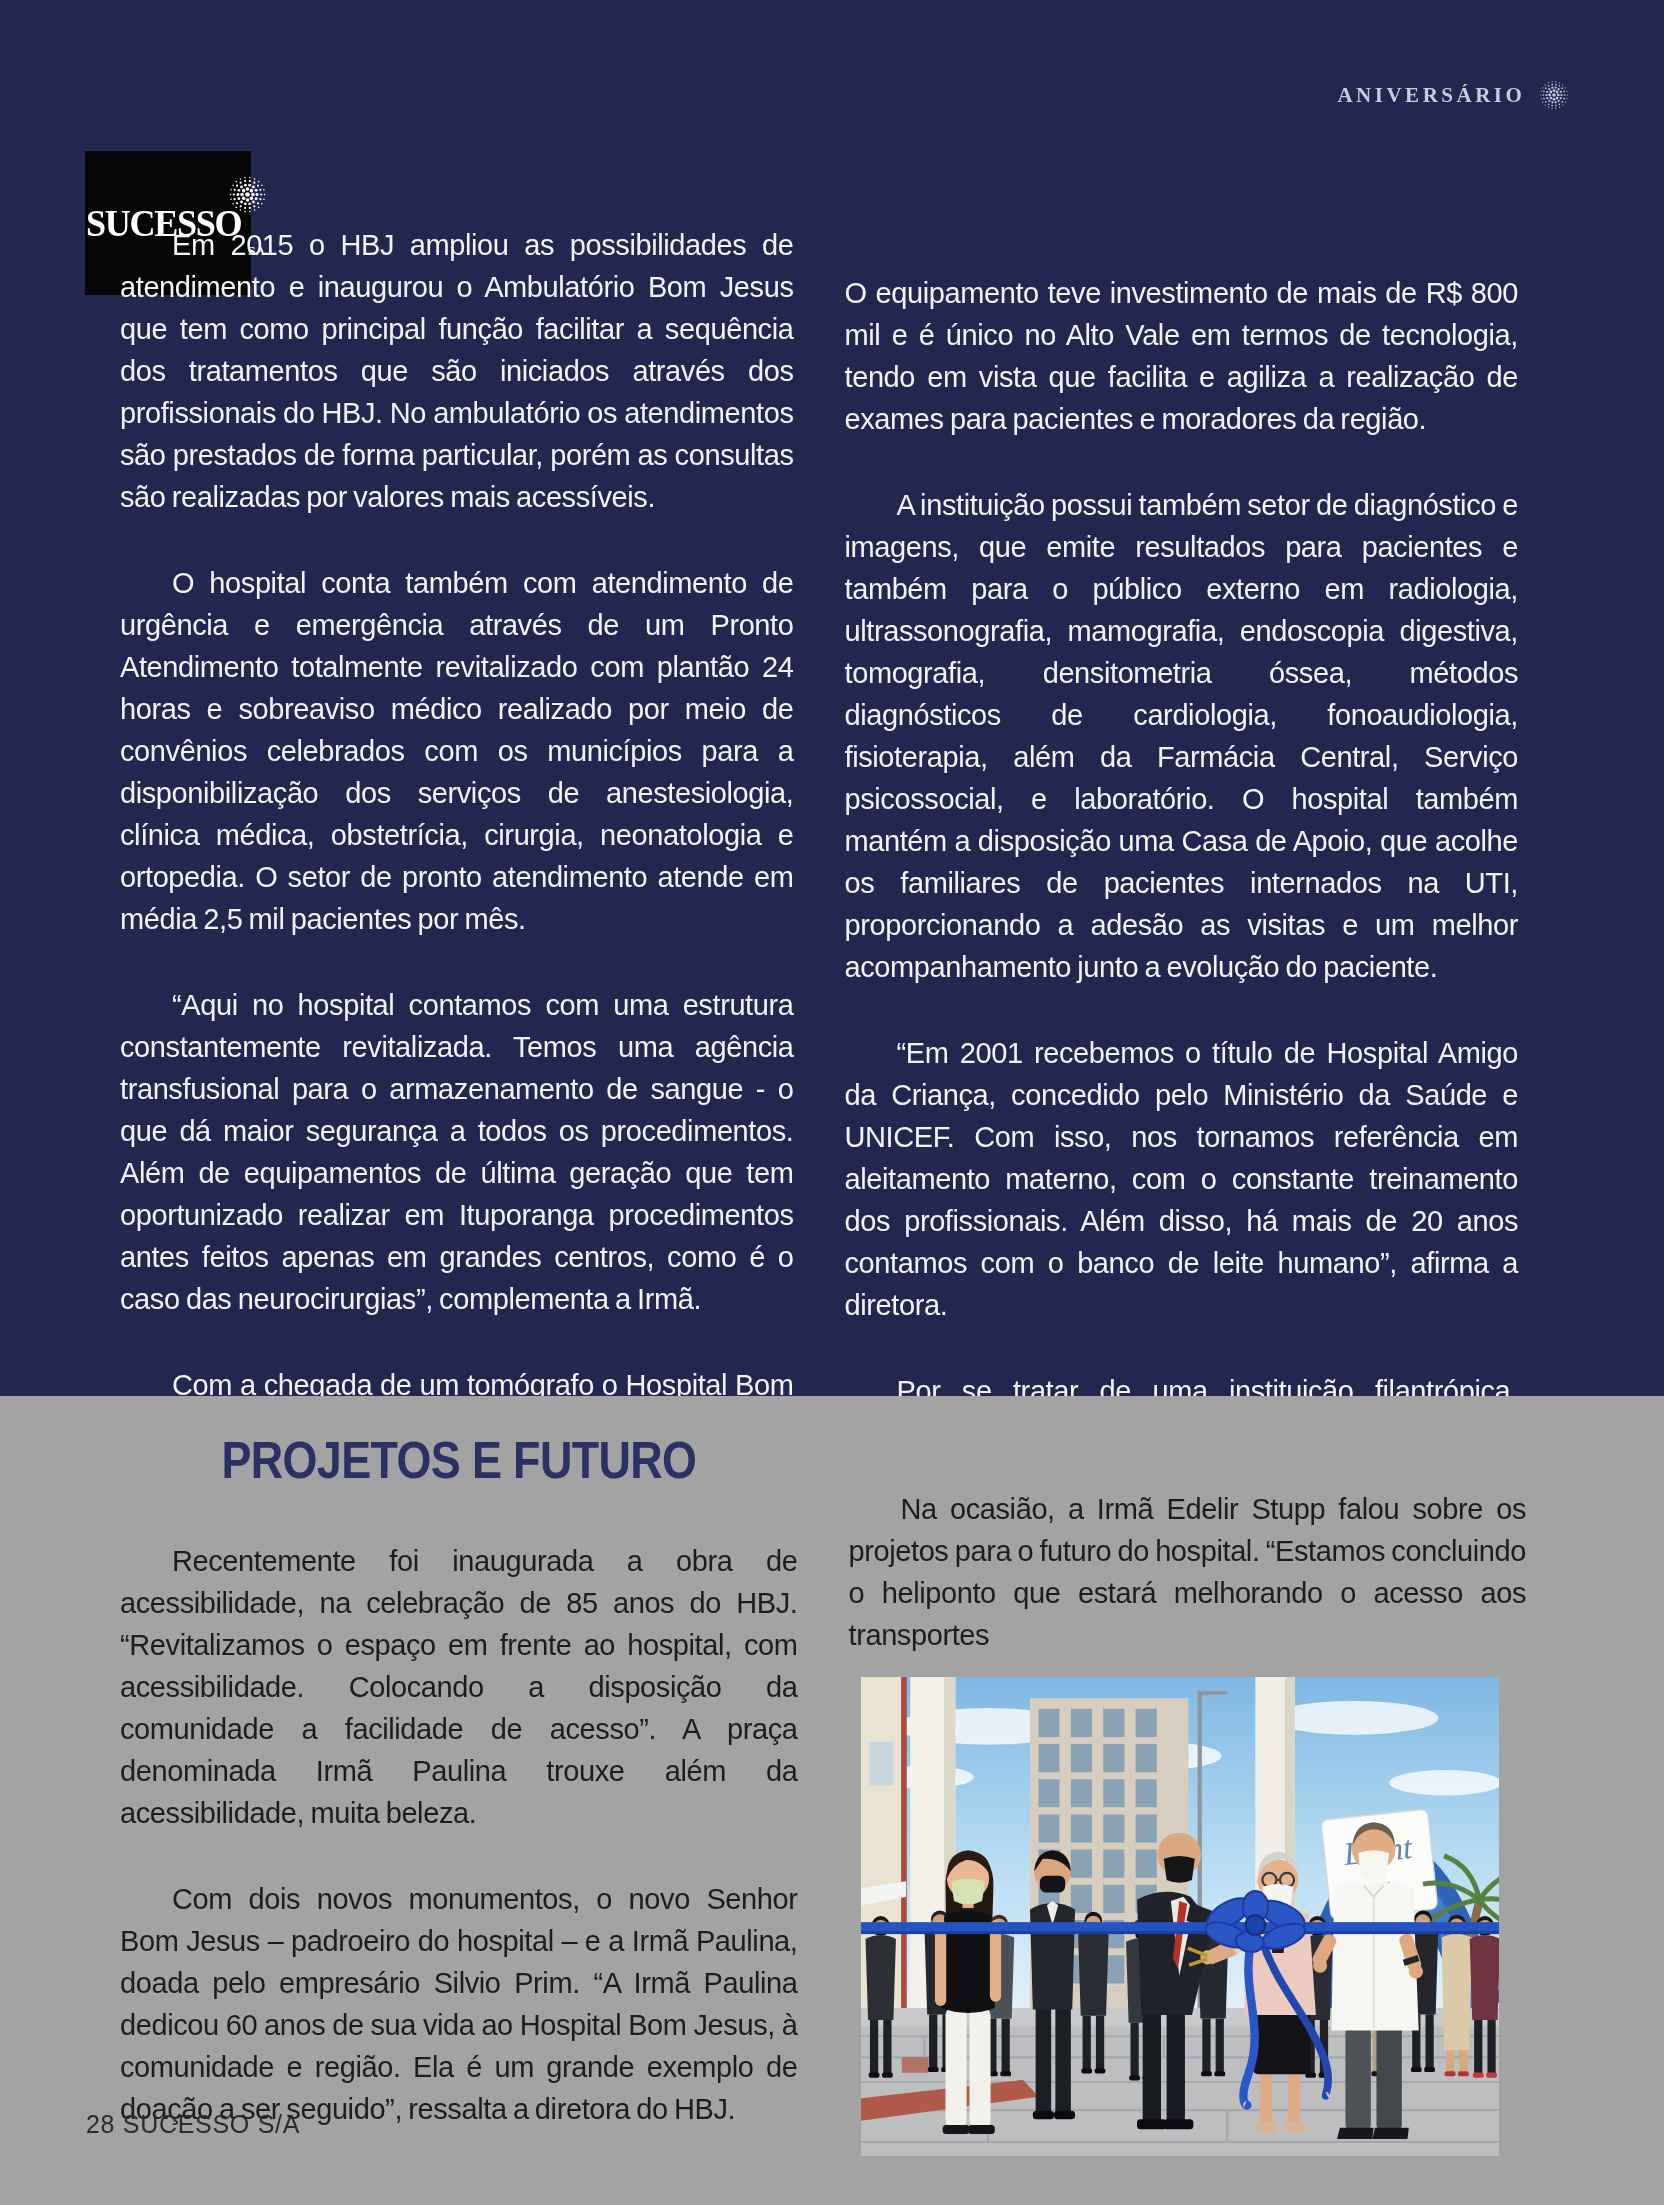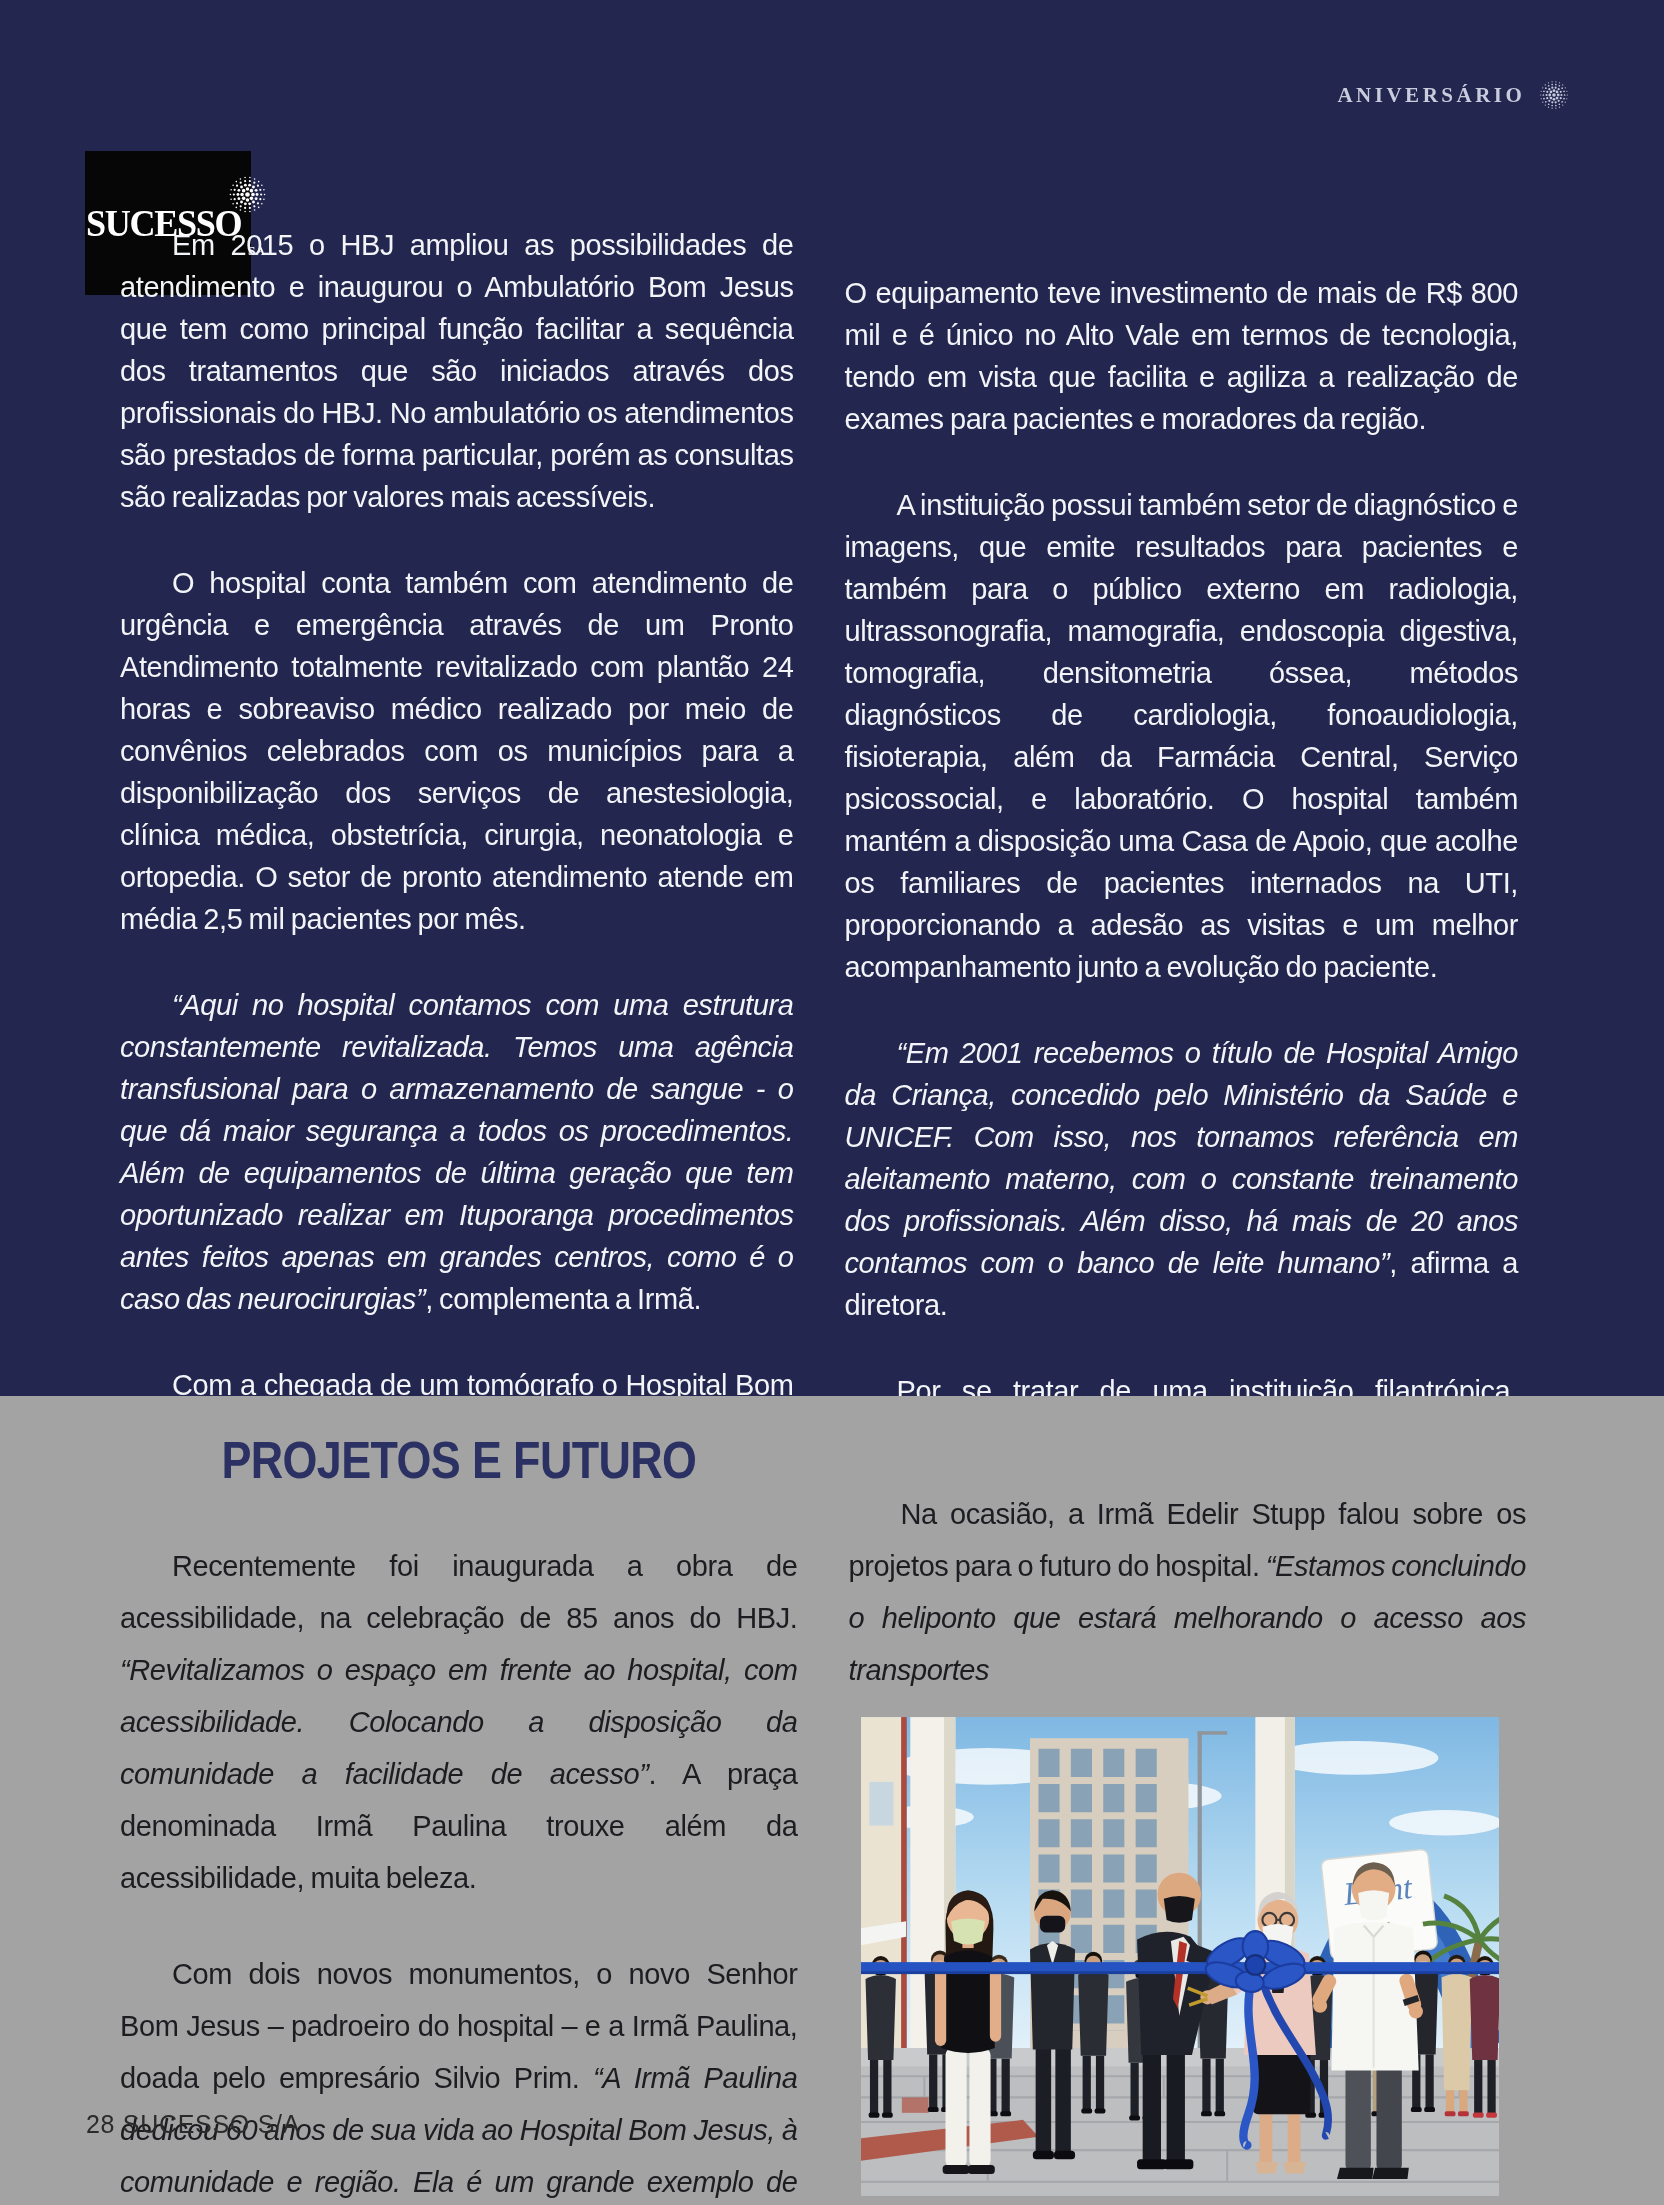--- a/index.html
+++ b/index.html
@@ -21,31 +21,31 @@
   .aniversario-label{font-size:21px;font-weight:600;letter-spacing:3.5px;font-family:Liberation Serif, serif;}
   .aniv-globe{width:32px;height:32px;}
 
   .navy-cols{position:absolute;left:120px;right:146px;top:224px;display:flex;gap:51px;color:#f3f4f8;}
   .navy-cols .col{flex:1;}
 
   .para{font-size:29px;line-height:42px;text-align:justify;letter-spacing:-0.4px;word-spacing:-1.4px;
         margin:0;text-indent:52px;}
   .para + .para{margin-top:44px;}
   .para.noindent{text-indent:0;margin-top:48px;}
-  .it{font-style:italic;}
+  .it{}
 
   
   .white{position:absolute;left:0;top:1396px;width:100%;height:809px;background:#a3a3a3;}
   .white-cols{position:absolute;left:120px;right:138px;top:0;display:flex;gap:51px;color:#1d1c21;}
   .white-cols .col{flex:1;}
 
   .section-title{margin:37px 0 0 0;text-align:center;color:#2c3163;font-size:51px;line-height:56px;
                  font-weight:bold;letter-spacing:-0.7px;}
   .section-title span{display:inline-block;transform:scaleX(.88);transform-origin:center;}
-  .white .para{color:#1d1c21;line-height:52px;}
+  .white .para{color:#1d1c21;line-height:42px;}
   .white .col-left .para:first-of-type{margin-top:51px;}
   .white .col-right .para:first-of-type{margin-top:92px;}
 
   .photo-fig{margin:21px 0 0 12.7px;width:638px;height:479px;}
   .photo-fig svg{display:block;width:638px;height:479px;}
 
   .footer{position:absolute;left:86px;top:2110px;font-size:25px;color:#2b2b2b;letter-spacing:0.7px;}
 </style>
 </head>
 <body>

